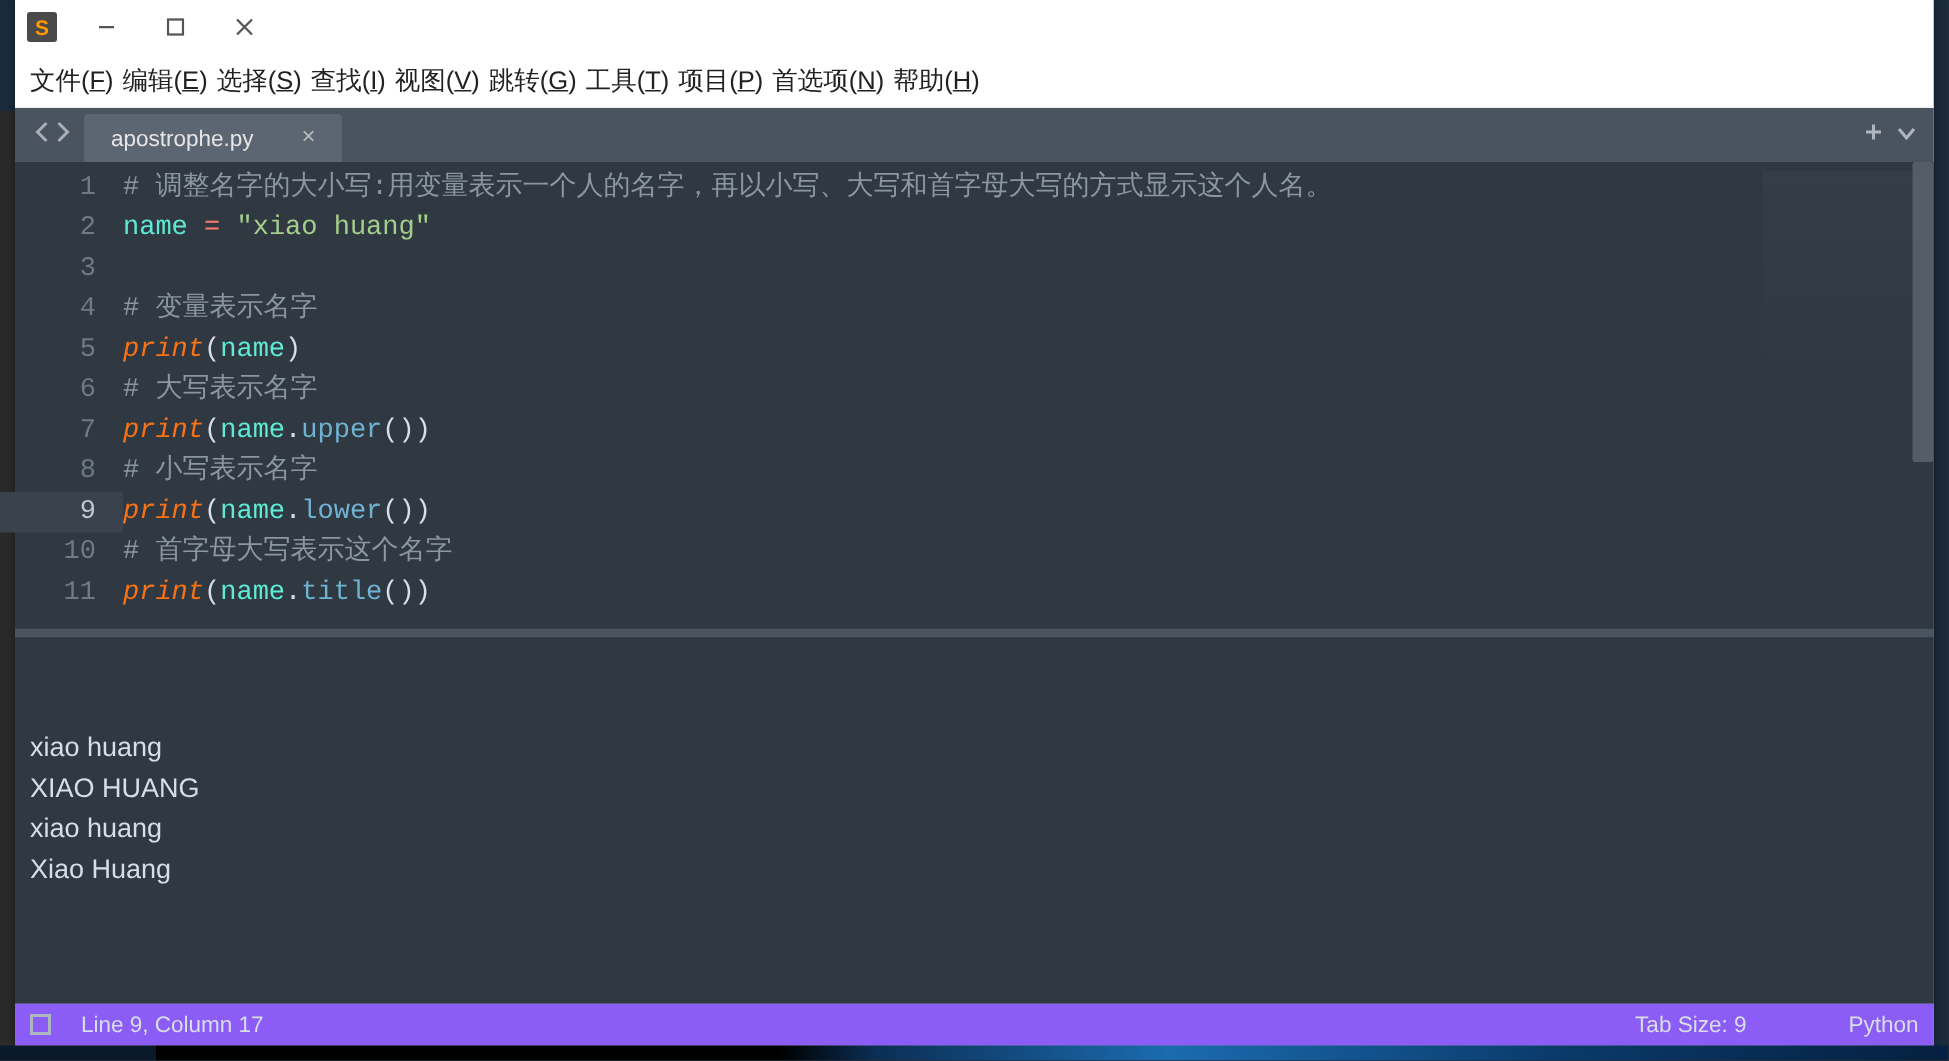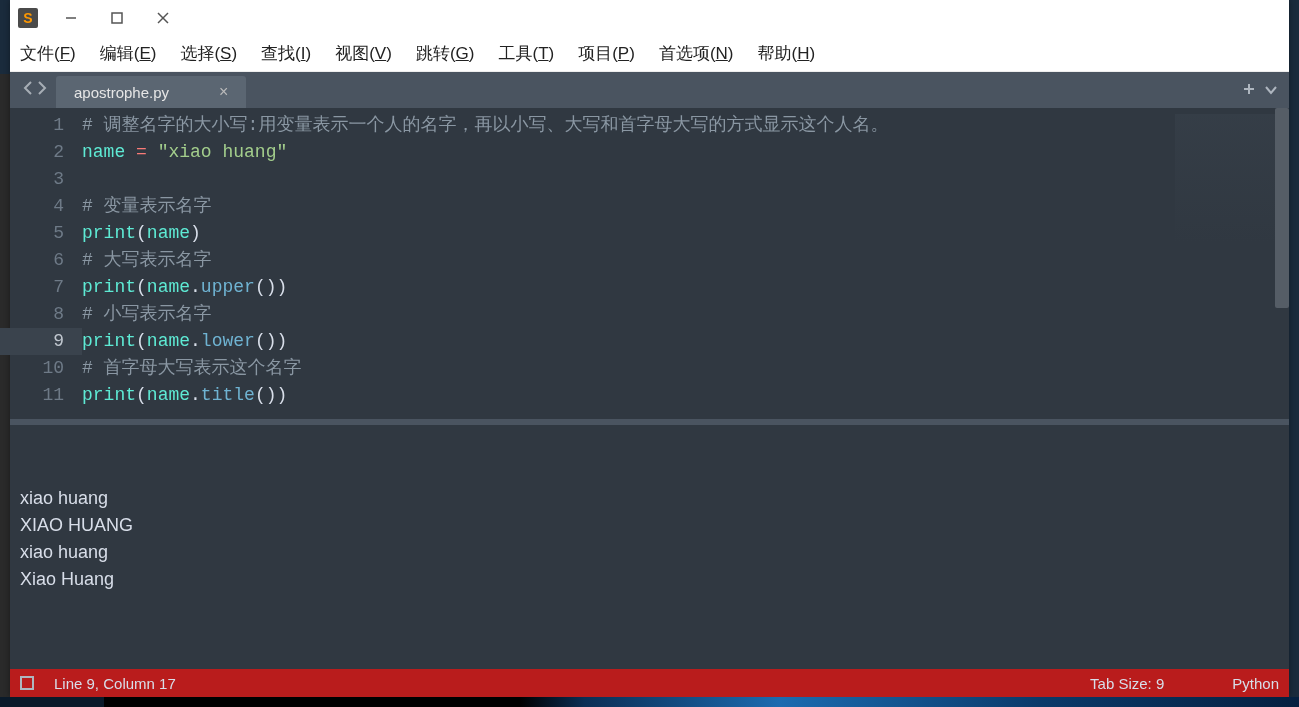--- a/index.html
+++ b/index.html
@@ -48,21 +48,21 @@
     color:#555;
   }
   .menubar {
     height: 36px;
     background: #ffffff;
     display: flex;
     align-items: center;
     padding: 0 10px;
     font-size: 17px;
     color: #222;
-    gap: 24px;
+    gap: 6px;
     border-bottom: 1px solid #eee;
   }
   .menubar span u { text-decoration: underline; }
   .tabbar {
     height: 36px;
     background: #4a5460;
     display:flex;
     align-items:stretch;
     padding-left:4px;
   }
@@ -71,21 +71,21 @@
     padding:0 8px;
     color:#cfd4da;
   }
   .nav-arrows svg { opacity:.7; }
   .tab {
     display:flex; align-items:center;
     background:#5b6672;
     color:#e6e6e6;
     padding:0 18px;
     font-size:15px;
-    gap:50px;
+    gap:32px;
     border-top-left-radius:3px;
     border-top-right-radius:3px;
     margin-top:4px;
   }
   .tab .close { color:#bbb; font-size:16px; }
   .tab-right {
     margin-left:auto;
     display:flex; align-items:center; gap:10px;
     padding-right:12px;
     color:#aeb6bf;
@@ -120,21 +120,21 @@
   .code {
     flex:1;
     color:#d8dee9;
     white-space:pre;
   }
   .code .row { height:27px; }
   .cm-comment { color:#8a97a3; }
   .cm-var { color:#5eead4; }
   .cm-op { color:#f97b77; }
   .cm-str { color:#a3ce8c; }
-  .cm-builtin { color:#5eead4; }
+  .cm-builtin { color:#f97316; font-style:italic; }
   .cm-punc { color:#d8dee9; }
   .cm-method { color:#6fb3d2; }
   .minimap {
     position:absolute; right:14px; top:6px;
     width:100px; height:130px;
     background:linear-gradient(#3a434d,#303841);
     opacity:.5;
     font-size:2px;
     color:#89909a;
     overflow:hidden;
@@ -155,21 +155,21 @@
     color:#d8dee9;
     font-family: Liberation Sans, sans-serif;
     font-size:18px;
     line-height:27px;
     padding:6px 10px;
     white-space:pre;
     position:relative;
   }
   .statusbar {
     height:28px;
-    background:#b91c1c;
+    background:#8b5cf6;
     color:#d8dee9;
     display:flex;
     align-items:center;
     font-size:15px;
     padding:0 10px;
     gap:14px;
   }
   .statusbar .sq {
     width:14px; height:14px;
     border:2px solid #aeb6bf;

